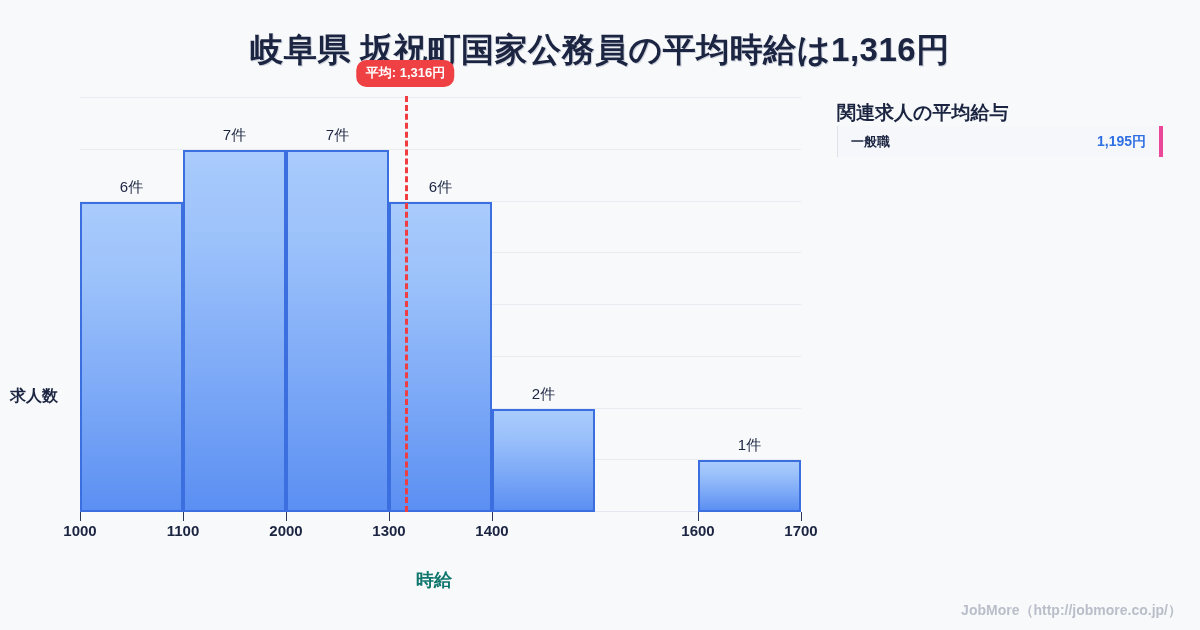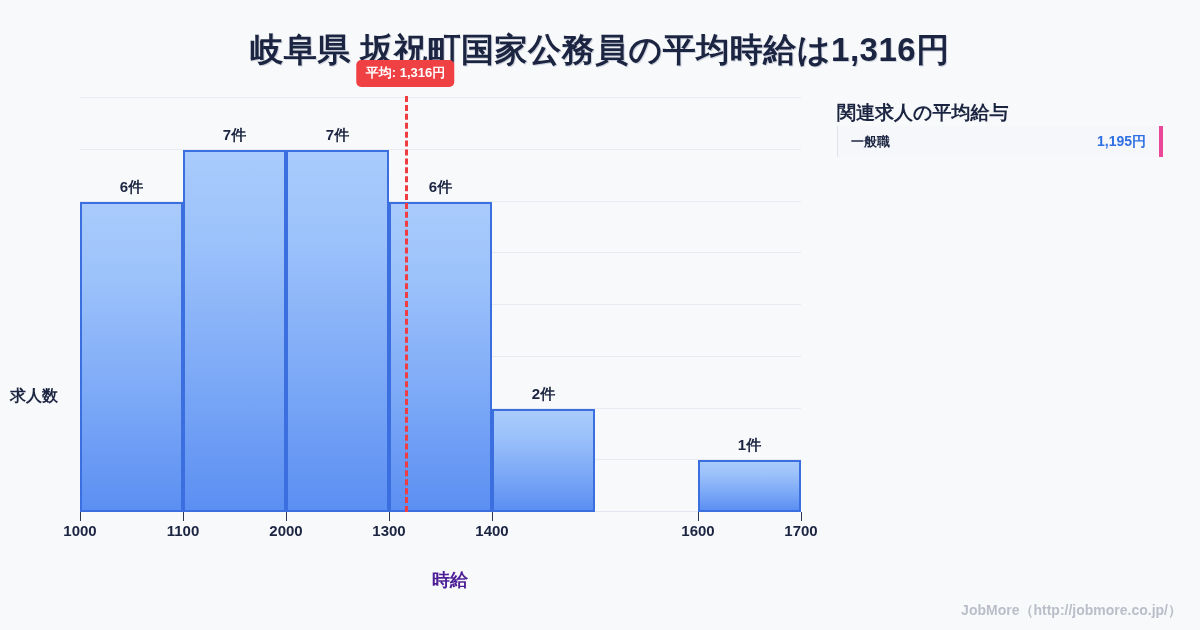--- a/index.html
+++ b/index.html
@@ -66,21 +66,21 @@
     position: absolute;
     bottom: 0;
     box-sizing: border-box;
     border: 2px solid #3b6fe0;
     background: linear-gradient(to bottom, #a9cbfc 0%, #9cc2fb 25%, #7fabf7 60%, #5b8ff2 100%);
   }
   .bar-label {
     position: absolute;
     text-align: center;
     font-size: 15px;
-    font-weight: bold;
+    font-weight: normal;
     color: #1b2440;
     white-space: nowrap;
   }
 
   .tick {
     position: absolute;
     width: 1px;
     height: 9px;
     background: #2b3654;
     bottom: -9px;
@@ -103,43 +103,43 @@
     width: 0;
     border-left: 3px dashed #ef3d42;
   }
   .avg-badge {
     position: absolute;
     background: #ef4044;
     color: #ffffff;
     font-size: 13px;
     font-weight: bold;
     padding: 4px 9px 5px 9px;
-    border-radius: 5px;
+    border-radius: 10px;
     white-space: nowrap;
     transform: translateX(-50%);
     top: -38px;
   }
 
   .y-axis-title {
     position: absolute;
     left: 10px;
     top: 296px;
     font-size: 16px;
     font-weight: bold;
     color: #1b2440;
   }
   .x-axis-title {
     position: absolute;
-    left: 16px;
+    left: 0;
     top: 568px;
     width: 830px;
     text-align: center;
     font-size: 18px;
     font-weight: bold;
-    color: #4c1d95;
+    color: #0f766e;
     padding-left: 19px;
   }
 
   
   .side {
     position: absolute;
     left: 837px;
     top: 100px;
     width: 330px;
   }

